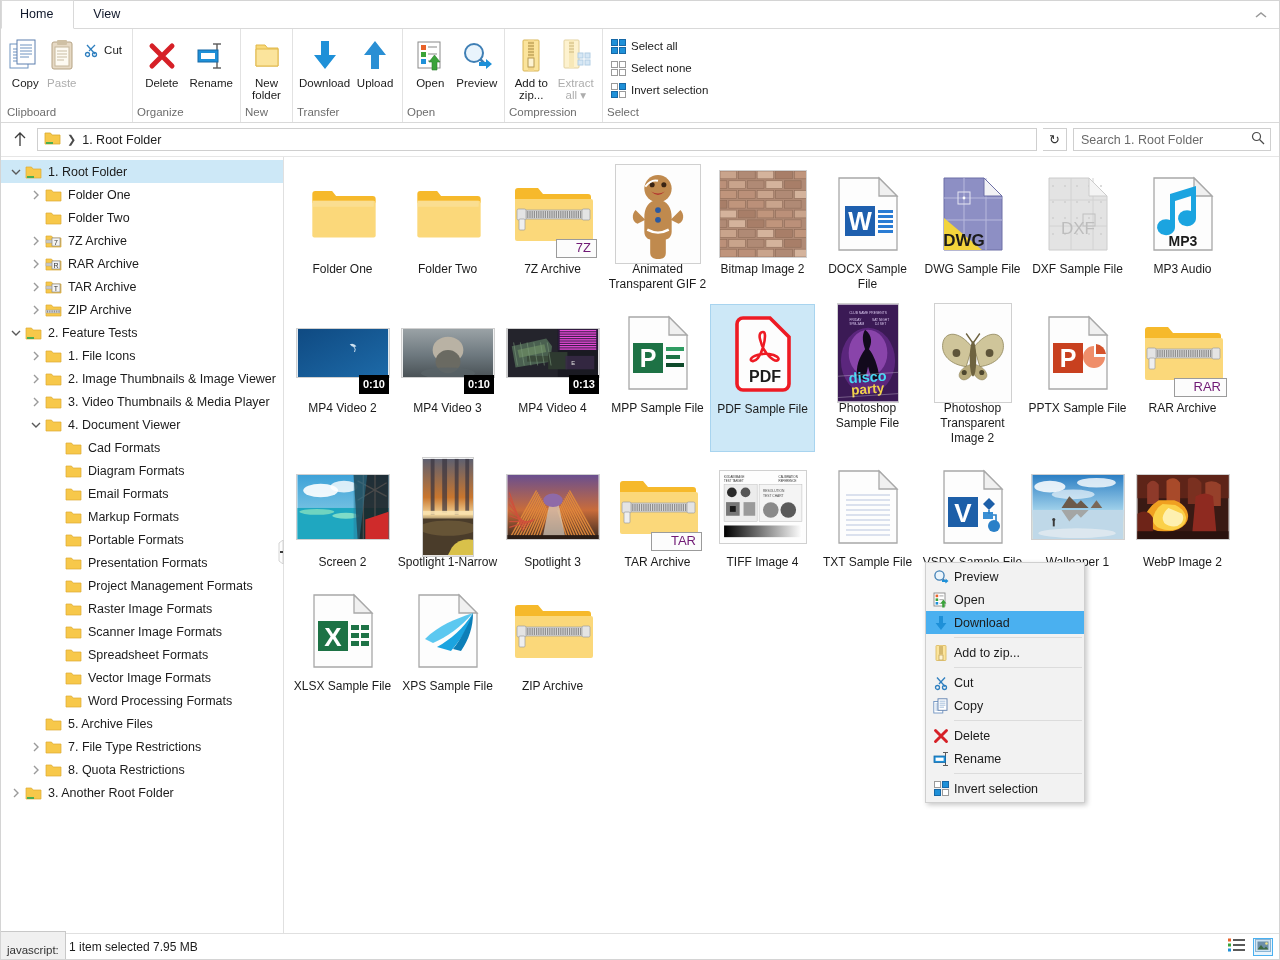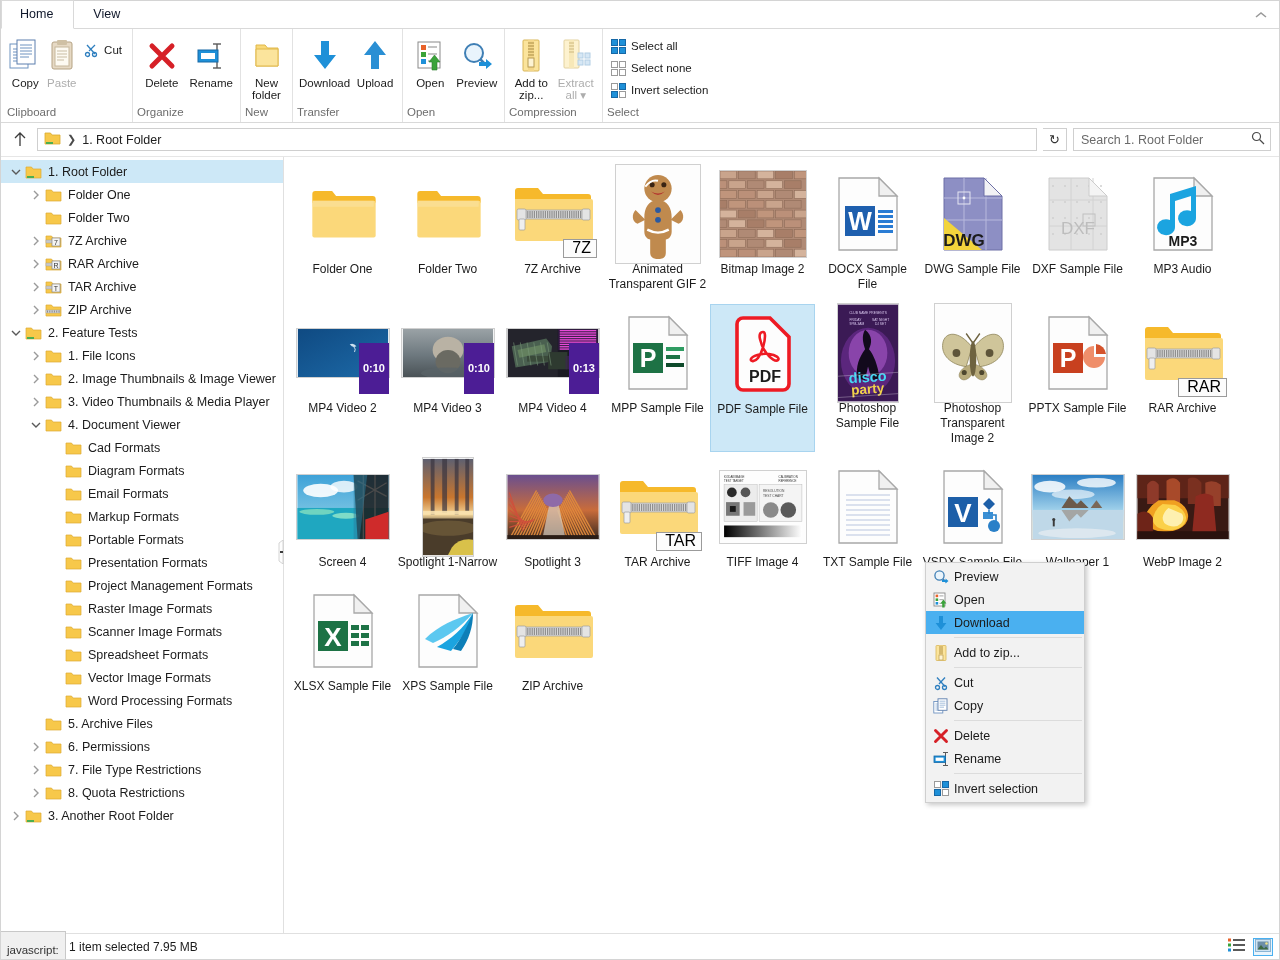--- a/index.html
+++ b/index.html
@@ -199,27 +199,27 @@
   }
   .cell .cap {
     font-size: 12px; color: #1b1b1b; text-align: center;
     line-height: 15px; margin-top: 2px; max-width: 100px;
     word-wrap: break-word;
   }
 
   .badge {
     position: absolute;
     background: #fcfcfc; border: 1px solid #9b9b9b;
-    color: #000000; font-size: 16px;
-    padding: 0px 5px 1px 8px; line-height: 16px;
+    color: #701a75; font-size: 13px;
+    padding: 0px 5px 1px 19px; line-height: 16px;
   }
   .vidlen {
     position: absolute; right: 4px; bottom: 5px;
-    background: #4c1d95; color: #fff; font-size: 11px;
-    padding: 19px 4px; line-height: 13px; font-weight: bold;
+    background: #000000; color: #fff; font-size: 11px;
+    padding: 3px 4px; line-height: 13px; font-weight: bold;
   }
   .photo { border: 1px solid #d0d0d0; background: #fff; display:block; }
 
   
   .ctxmenu {
     position: absolute; left: 924px; top: 405px;
     width: 160px;
     background: #f2f2f2;
     border: 1px solid #cfcfcf;
     box-shadow: 2px 2px 5px rgba(0,0,0,.22);
@@ -866,34 +866,20 @@
         </div>
         <div class="tnode">
           <span style="width:26px;flex:none"></span>
           <span class="tchev"></span>
           <span class="ticon">
             <svg width="17" height="14" viewBox="0 0 17 14">
    <path d="M1 2 h5.5 l1.5 2 H16 v9 H1 Z" fill="#f7c84a" stroke="#dca930" stroke-width=".7"></path>
    </svg>
           </span>
           <span>5. Archive Files</span>
-        </div>
-        <div class="tnode">
-          <span style="width:26px;flex:none"></span>
-          <span class="tchev">
-            <svg width="10" height="10" viewBox="0 0 10 10">
-              <path d="M3 1 L7 5 L3 9" stroke="#9a9a9a" stroke-width="1.4" fill="none"></path>
-            </svg>
-          </span>
-          <span class="ticon">
-            <svg width="17" height="14" viewBox="0 0 17 14">
-   <path d="M1 2 h5.5 l1.5 2 H16 v9 H1 Z" fill="#f7c84a" stroke="#dca930" stroke-width=".7"></path>
-   </svg>
-          </span>
-          <span>6. Permissions</span>
         </div>
         <div class="tnode">
           <span style="width:26px;flex:none"></span>
           <span class="tchev">
             <svg width="10" height="10" viewBox="0 0 10 10">
               <path d="M3 1 L7 5 L3 9" stroke="#9a9a9a" stroke-width="1.4" fill="none"></path>
             </svg>
           </span>
           <span class="ticon">
             <svg width="17" height="14" viewBox="0 0 17 14">
@@ -1376,21 +1362,21 @@
      <ellipse cx="48" cy="12" rx="14" ry="6" fill="#ffffff" opacity=".8"></ellipse>
      <rect y="34" width="94" height="32" fill="#1fa7c0"></rect>
      <ellipse cx="20" cy="38" rx="18" ry="3" fill="#6fd4c0"></ellipse>
      <ellipse cx="50" cy="42" rx="14" ry="3" fill="#7fdcc8"></ellipse>
      <path d="M58 0 L94 0 L94 66 L62 66 Z" fill="#1a1a1a" opacity=".85"></path>
      <path d="M62 6 L92 22 M62 26 L92 8 M68 0 L68 66 M80 0 L80 66" stroke="#4a4a4a" stroke-width="1.4" fill="none"></path>
      <path d="M70 46 L94 38 L94 66 L70 66 Z" fill="#cf2b2b"></path>
      <path d="M58 0 L72 0 L64 66 L58 66 Z" fill="#2a7e9e" opacity=".5"></path>
               </svg>
             </div>
-            <div class="cap">Screen 4</div>
+            <div class="cap">Screen 2</div>
           </div>
           <div class="cell">
             <div class="thumb">
               <svg class="photo" width="52" height="100" viewBox="0 0 52 100">
      <defs>
                   <linearGradient id="sp1" x1="0" y1="0" x2="0" y2="1">
        <stop offset="0" stop-color="#5e6070"></stop>
                     <stop offset=".4" stop-color="#c9762e"></stop>
        <stop offset=".58" stop-color="#f2d59a"></stop>
                     <stop offset=".7" stop-color="#3a3026"></stop>

